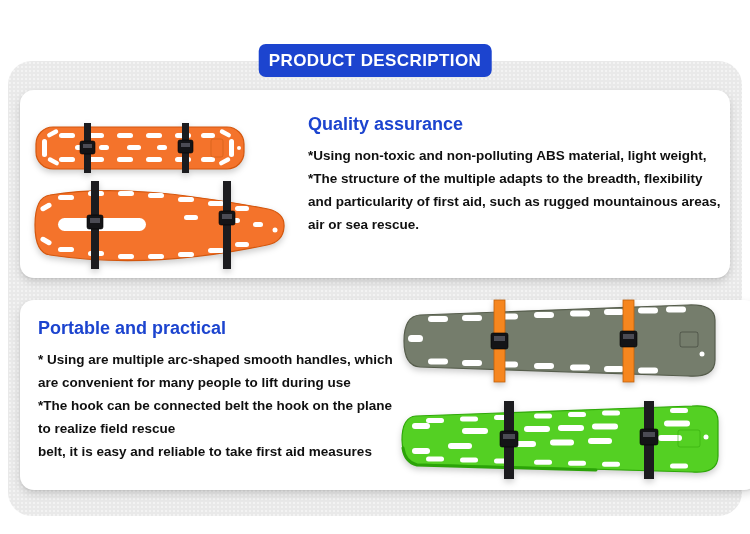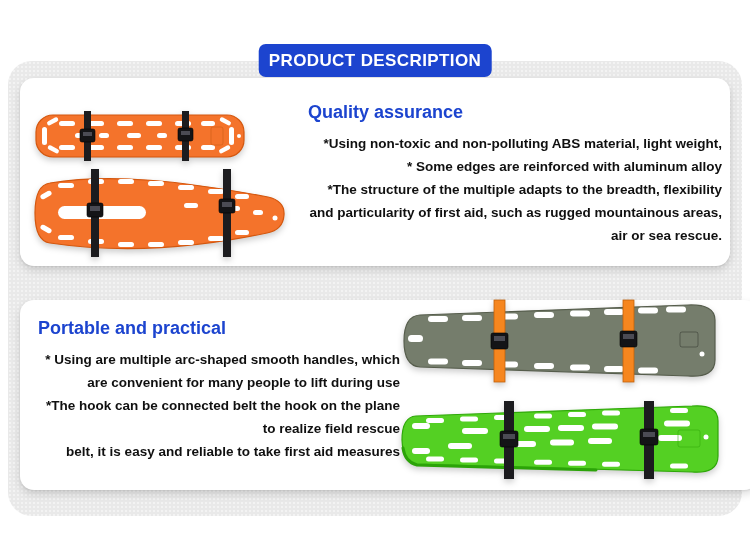--- a/index.html
+++ b/index.html
@@ -16,24 +16,24 @@
   .band{position:absolute;left:8px;top:61px;width:734px;height:455px;border-radius:24px;
         background-color:var(--c-band);
         background-image:radial-gradient(rgba(255,255,255,.45) 1px, transparent 1.3px);
         background-size:4px 4px;}
   .banner{position:absolute;left:50%;top:44px;transform:translateX(-50%);
           background:var(--c-accent);color:#fff;font-weight:bold;font-size:17px;
           height:33px;line-height:33px;padding:0 10px;border-radius:7px;
           letter-spacing:.4px;white-space:nowrap;z-index:3;}
   .card{position:absolute;left:20px;width:710px;background:var(--c-card);border-radius:14px;
         box-shadow:0 4px 9px rgba(0,0,0,.14),0 1px 2px rgba(0,0,0,.08);z-index:2;}
-  .card1{top:78px;height:188px;}
+  .card1{top:90px;height:188px;}
   .card2{top:300px;height:190px;padding-left:28px;}
   .heading{font-size:18px;font-weight:bold;color:var(--c-accent);margin:0 0 9px 0;}
-  .line{font-size:13.5px;font-weight:bold;color:var(--c-text);line-height:23px;white-space:nowrap;text-align:right;}
+  .line{font-size:13.5px;font-weight:bold;color:var(--c-text);line-height:23px;white-space:nowrap;}
   .t1{position:absolute;left:288px;top:24px;width:414px;}
   .t2{position:absolute;left:18px;top:18px;width:362px;}
   figure{margin:0;position:absolute;}
   figure svg{display:block;overflow:visible;filter:drop-shadow(0 3px 3px rgba(0,0,0,.2));}
   .img-a{left:15px;top:36px;width:210px;height:44px;}
   .img-b{left:12px;top:95px;width:256px;height:82px;}
   .img-c{left:378px;top:2px;width:324px;height:78px;}
   .img-d{left:376px;top:104px;width:328px;height:72px;}
   .f-or{fill:var(--c-board_orange);} .s-or{stroke:var(--c-board_orange_dark);stroke-width:1.2;}
   .f-gr{fill:var(--c-board_gray);}   .s-gr{stroke:var(--c-board_gray_dark);stroke-width:1.2;}
@@ -132,21 +132,20 @@
         <g>
             <rect x="187" y="26" width="16" height="14" rx="2" class="f-buckle"></rect>
            <rect x="190" y="29" width="10" height="5" class="f-bhi"></rect>
           </g>
       </svg>
     </figure>
 
     <div class="t1">
       <h2 class="heading">Quality assurance</h2>
       <div class="line">*Using non-toxic and non-polluting ABS material, light weight,</div>
-      <div class="line">* Some edges are reinforced with aluminum alloy</div>
       <div class="line">*The structure of the multiple adapts to the breadth, flexibility</div>
       <div class="line">and particularity of first aid, such as rugged mountainous areas,</div>
       <div class="line">air or sea rescue.</div>
     </div>
   </section>
 
   <section class="card card2">
 
     <div class="t2">
       <h2 class="heading">Portable and practical</h2>

